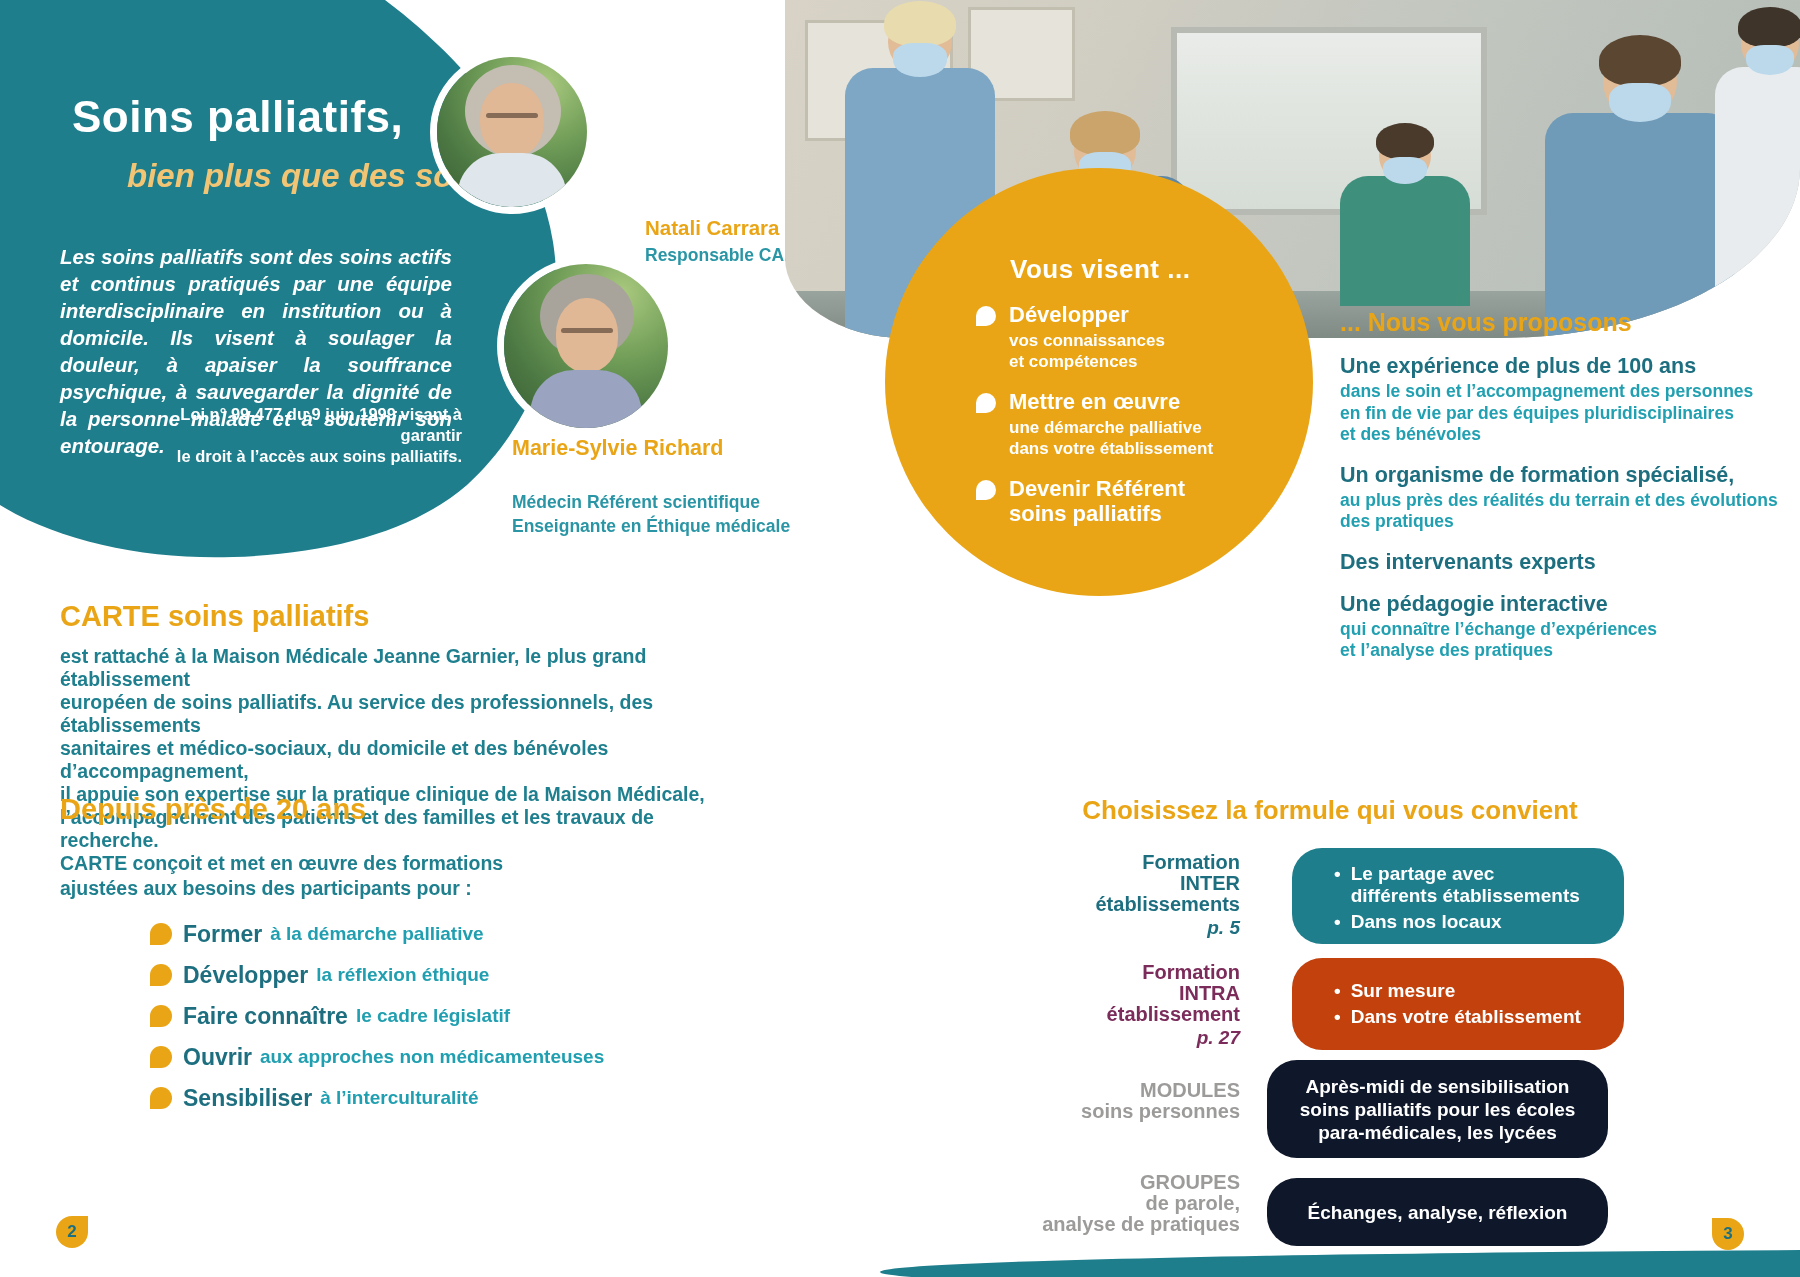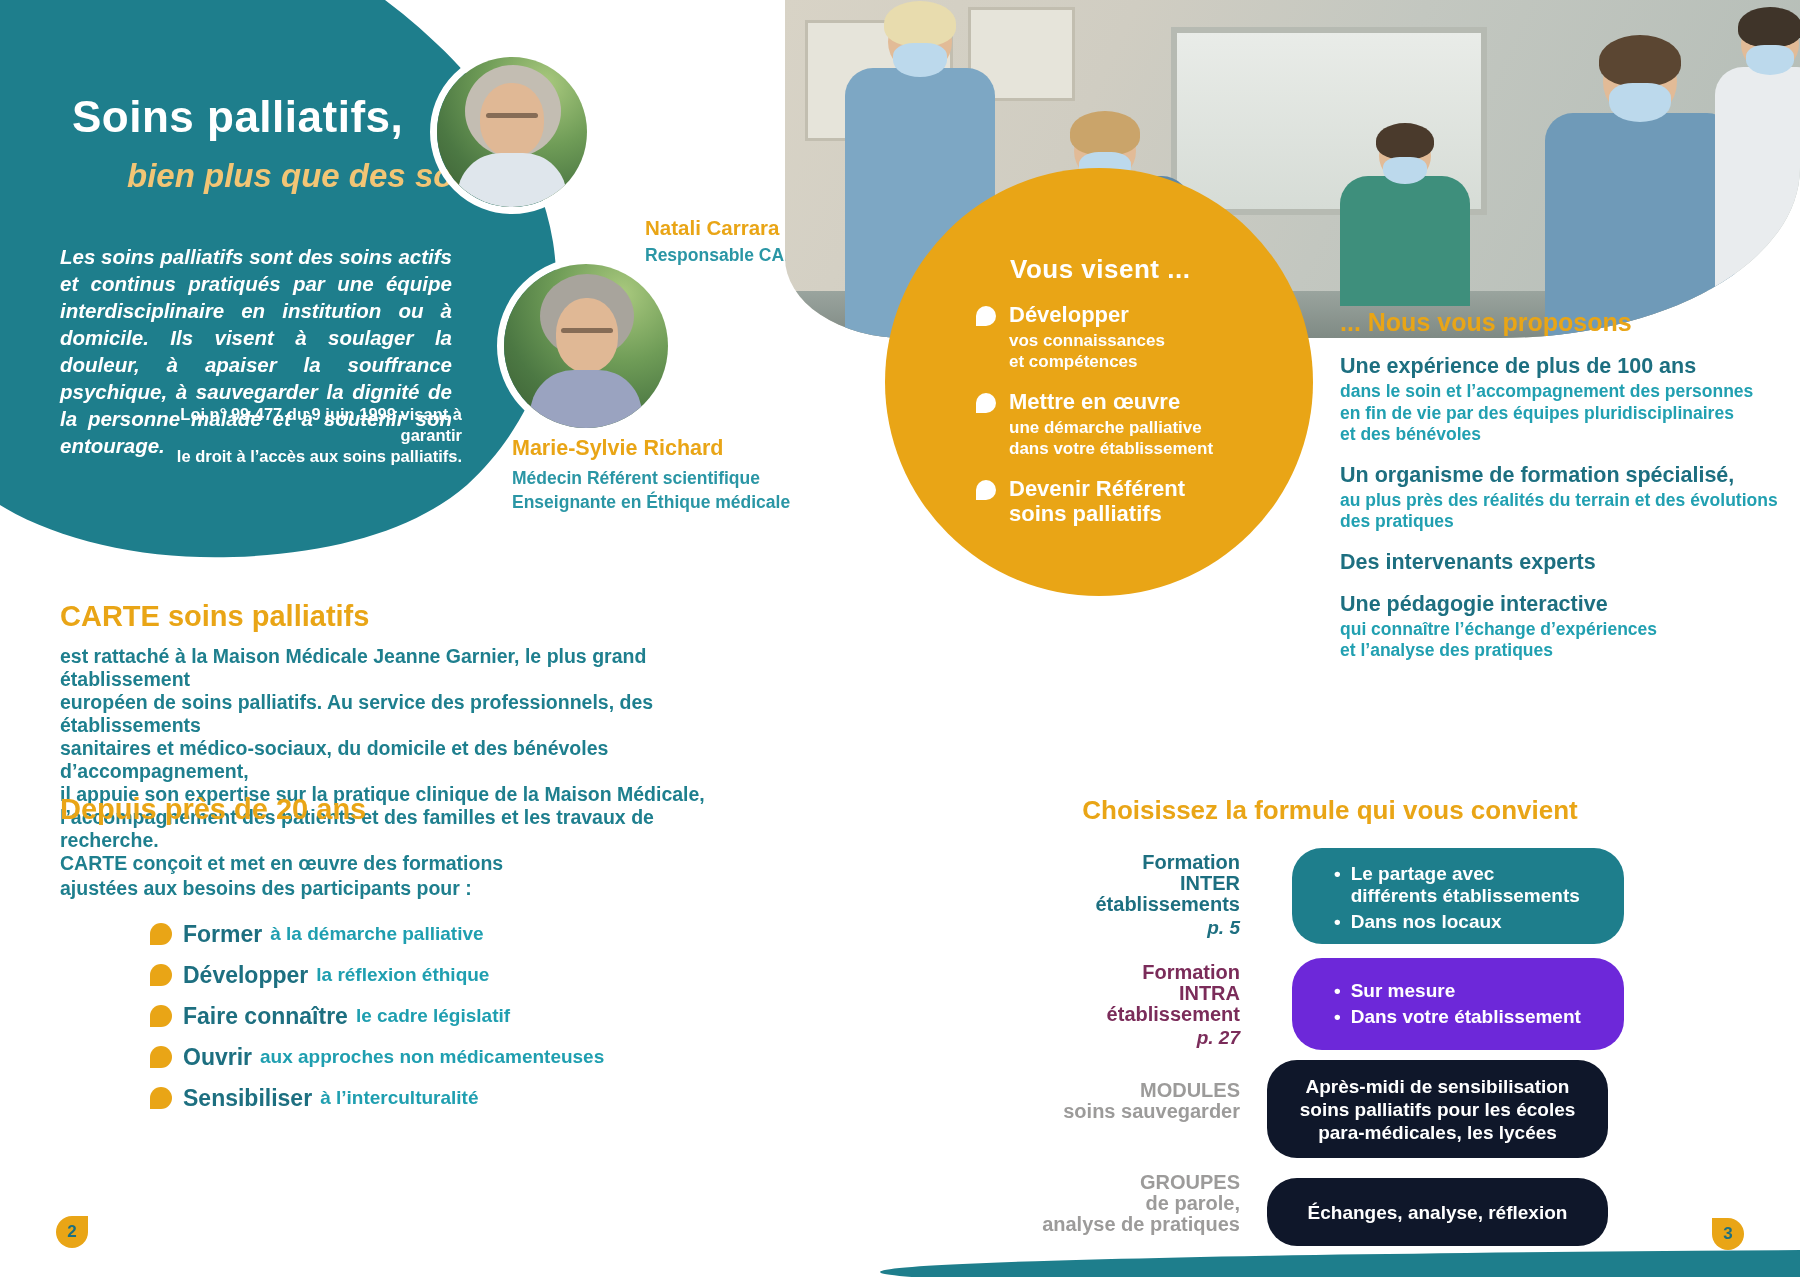--- a/index.html
+++ b/index.html
@@ -71,21 +71,21 @@
   .flabel{width:290px;text-align:right;font-weight:bold;line-height:21px;font-size:20px;}
   .flabel .pref{font-style:italic;font-weight:600;font-size:19px;margin-top:2px;}
   .flabel div{white-space:pre-line;}
   .teal-c{color:#1d6f80;} .purple-c{color:#7b2c5a;} .gray-c{color:#9c9b9a;}
   .fbox{border-radius:30px;color:#ffffff;font-weight:bold;font-size:19px;}
   .fbox.bullets{padding:15px 10px 0 42px;}
   .box-li{display:flex;line-height:22px;margin-bottom:4px;}
   .box-li::before{content:"•";margin-right:10px;}
   .box-li span{white-space:pre-line;}
   .fbox.plain{display:flex;align-items:center;justify-content:center;text-align:center;line-height:23px;white-space:pre-line;}
-  .bg-teal{background:#1e7e8c;} .bg-purple{background:#6d28d9;} .bg-gray{background:#0f172a;}
+  .bg-teal{background:#1e7e8c;} .bg-purple{background:#c2410c;} .bg-gray{background:#0f172a;}
 
   
   .page-badge{width:32px;height:32px;background:#e9a516;color:#1d6f80;font-weight:bold;font-size:17px;
               display:flex;align-items:center;justify-content:center;}
   .badge-2{left:56px;top:1216px;border-radius:50% 0 50% 50%;}
   .badge-3{left:1712px;top:1218px;border-radius:0 50% 50% 50%;}
   .bottom-arc{left:880px;top:1249px;width:2640px;height:46px;border-radius:50%;background:#1e7e8c;}
 </style>
 </head>
 <body>
@@ -111,21 +111,21 @@
 <div class="abs person-role" style="left:645px;top:243px;">Responsable CARTE</div>
 
 <div class="abs portrait" style="left:497px;top:257px;width:164px;height:164px;">
   <div class="p-bg"></div>
   <div class="p-hair" style="left:36px;top:10px;width:94px;height:84px;background:#a8a49c;"></div>
   <div class="p-head" style="left:52px;top:34px;width:62px;height:74px;"></div>
   <div class="p-glasses" style="left:57px;top:64px;width:52px;"></div>
   <div class="p-shoulders" style="left:26px;top:106px;width:112px;height:60px;background:#9aa3c0;"></div>
 </div>
 <div class="abs person-name" style="left:512px;top:436px;font-size:21.5px;">Marie-Sylvie Richard</div>
-<div class="abs person-role" style="left:512px;top:466px;">Médecin Référent scientifique
+<div class="abs person-role" style="left:512px;top:490px;">Médecin Référent scientifique
 Enseignante en Éthique médicale</div>
 
 <div class="abs sec-head" style="left:60px;top:600px;">CARTE soins palliatifs</div>
 <div class="abs carte-body">est rattaché à la Maison Médicale Jeanne Garnier, le plus grand établissement
 européen de soins palliatifs. Au service des professionnels, des établissements
 sanitaires et médico-sociaux, du domicile et des bénévoles d’accompagnement,
 il appuie son expertise sur la pratique clinique de la Maison Médicale,
 l’accompagnement des patients et des familles et les travaux de recherche.</div>
 
 <div class="abs sec-head" style="left:60px;top:793px;">Depuis près de 20 ans</div>
@@ -285,21 +285,21 @@
   <div class="box-li">
       <span>Sur mesure</span>
     </div>
   <div class="box-li">
       <span>Dans votre établissement</span>
     </div>
 </div>
 
 <div class="abs flabel gray-c" style="left:950px;top:1080px;">
   <div>MODULES
-soins sauvegarder</div>
+soins personnes</div>
 </div>
 <div class="abs fbox plain bg-gray" style="left:1267px;top:1060px;width:341px;height:98px;">Après-midi de sensibilisation
 soins palliatifs pour les écoles
 para-médicales, les lycées</div>
 
 <div class="abs flabel gray-c" style="left:950px;top:1172px;">
   <div>GROUPES
 de parole,
 analyse de pratiques</div>
 </div>

